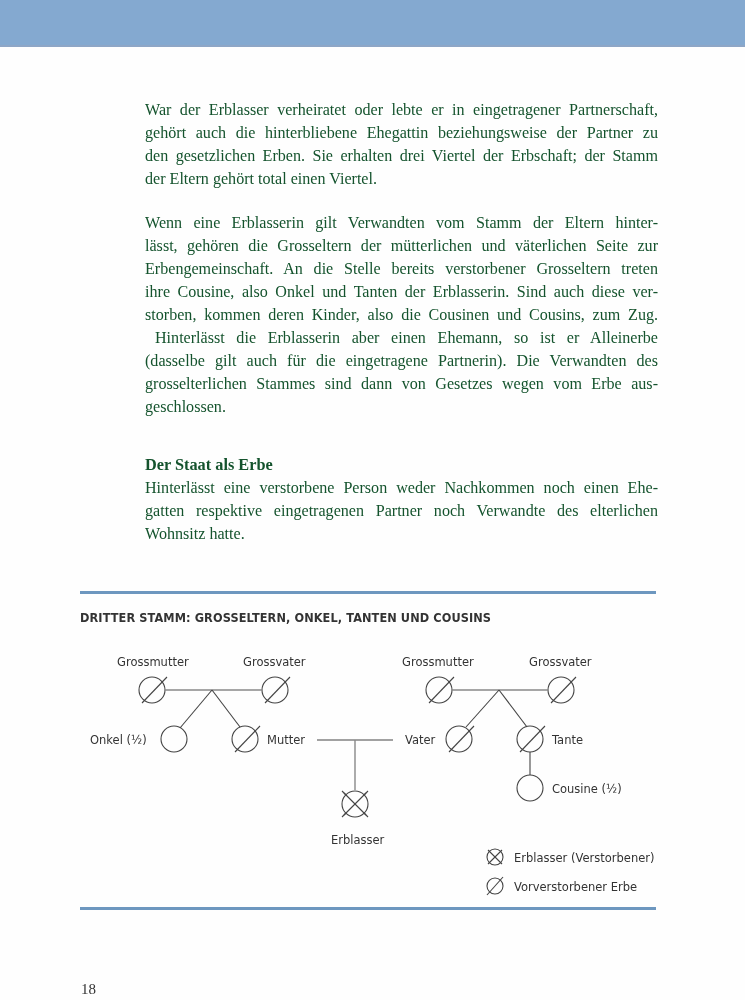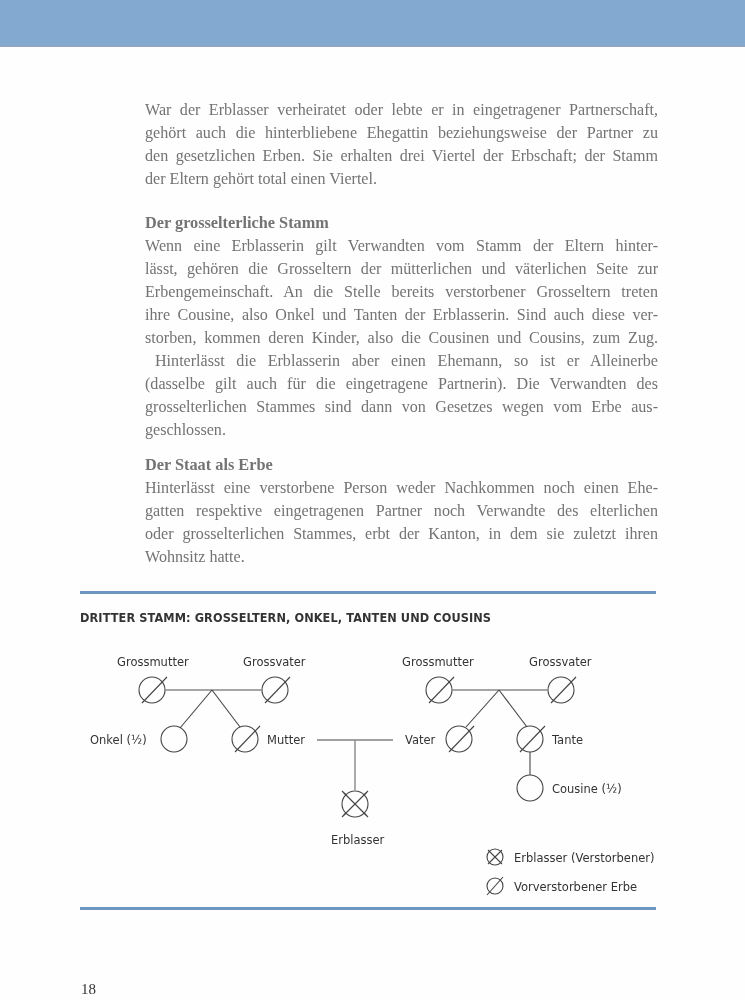--- a/index.html
+++ b/index.html
@@ -10,21 +10,21 @@
       color: #2b2b2b;
     }
     .header-band {
       position: absolute; left: 0; top: 0; width: 745px; height: 45px;
       background: #84a9d0;
       border-bottom: 2px solid #8ea6c6;
     }
     .text-block {
       position: absolute; left: 145px; width: 513px;
       font-family: "Liberation Serif", "DejaVu Serif", serif;
-      font-size: 16.1px; line-height: 23px; color: #737373;
+      font-size: 16.1px; line-height: 23px; color: #14532d;
     }
     .line { display: block; text-align: justify; text-align-last: justify; white-space: nowrap; }
     .line.last { text-align-last: left; }
     .indent { text-indent: 10px; }
     .heading {
       font-weight: bold; margin: 0; font-size: 16.3px;
     }
     .rule {
       position: absolute; left: 80px; width: 576px; height: 3px; background: #6d97bf;
     }
@@ -53,37 +53,35 @@
 <div class="header-band"></div>
 
 <div class="text-block" style="top:98px;">
   <span class="line">War der Erblasser verheiratet oder lebte er in eingetragener Partnerschaft,</span>
   <span class="line">gehört auch die hinterbliebene Ehegattin beziehungsweise der Partner zu</span>
   <span class="line">den gesetzlichen Erben. Sie erhalten drei Viertel der Erbschaft; der Stamm</span>
   <span class="line last">der Eltern gehört total einen Viertel.</span>
 </div>
 
 <div class="text-block" style="top:211px;">
-  <h3 class="heading">Der grosselterliche Stamm</h3>
   <span class="line">Wenn eine Erblasserin gilt Verwandten vom Stamm der Eltern hinter-</span>
   <span class="line">lässt, gehören die Grosseltern der mütterlichen und väterlichen Seite zur</span>
   <span class="line">Erbengemeinschaft. An die Stelle bereits verstorbener Grosseltern treten</span>
   <span class="line">ihre Cousine, also Onkel und Tanten der Erblasserin. Sind auch diese ver-</span>
   <span class="line">storben, kommen deren Kinder, also die Cousinen und Cousins, zum Zug.</span>
   <span class="line indent">Hinterlässt die Erblasserin aber einen Ehemann, so ist er Alleinerbe</span>
   <span class="line">(dasselbe gilt auch für die eingetragene Partnerin). Die Verwandten des</span>
   <span class="line">grosselterlichen Stammes sind dann von Gesetzes wegen vom Erbe aus-</span>
   <span class="line last">geschlossen.</span>
 </div>
 
 <div class="text-block" style="top:453px;">
   <h3 class="heading">Der Staat als Erbe</h3>
   <span class="line">Hinterlässt eine verstorbene Person weder Nachkommen noch einen Ehe-</span>
   <span class="line">gatten respektive eingetragenen Partner noch Verwandte des elterlichen</span>
-  <span class="line">oder grosselterlichen Stammes, erbt der Kanton, in dem sie zuletzt ihren</span>
   <span class="line last">Wohnsitz hatte.</span>
 </div>
 
 <div class="rule" style="top:591px;"></div>
 <div class="box-title">DRITTER STAMM: GROSSELTERN, ONKEL, TANTEN UND COUSINS</div>
 
 <svg class="diagram" viewBox="0 0 745 1000">
   <g stroke="#444" stroke-width="1.1" fill="none">
 
     <g>

